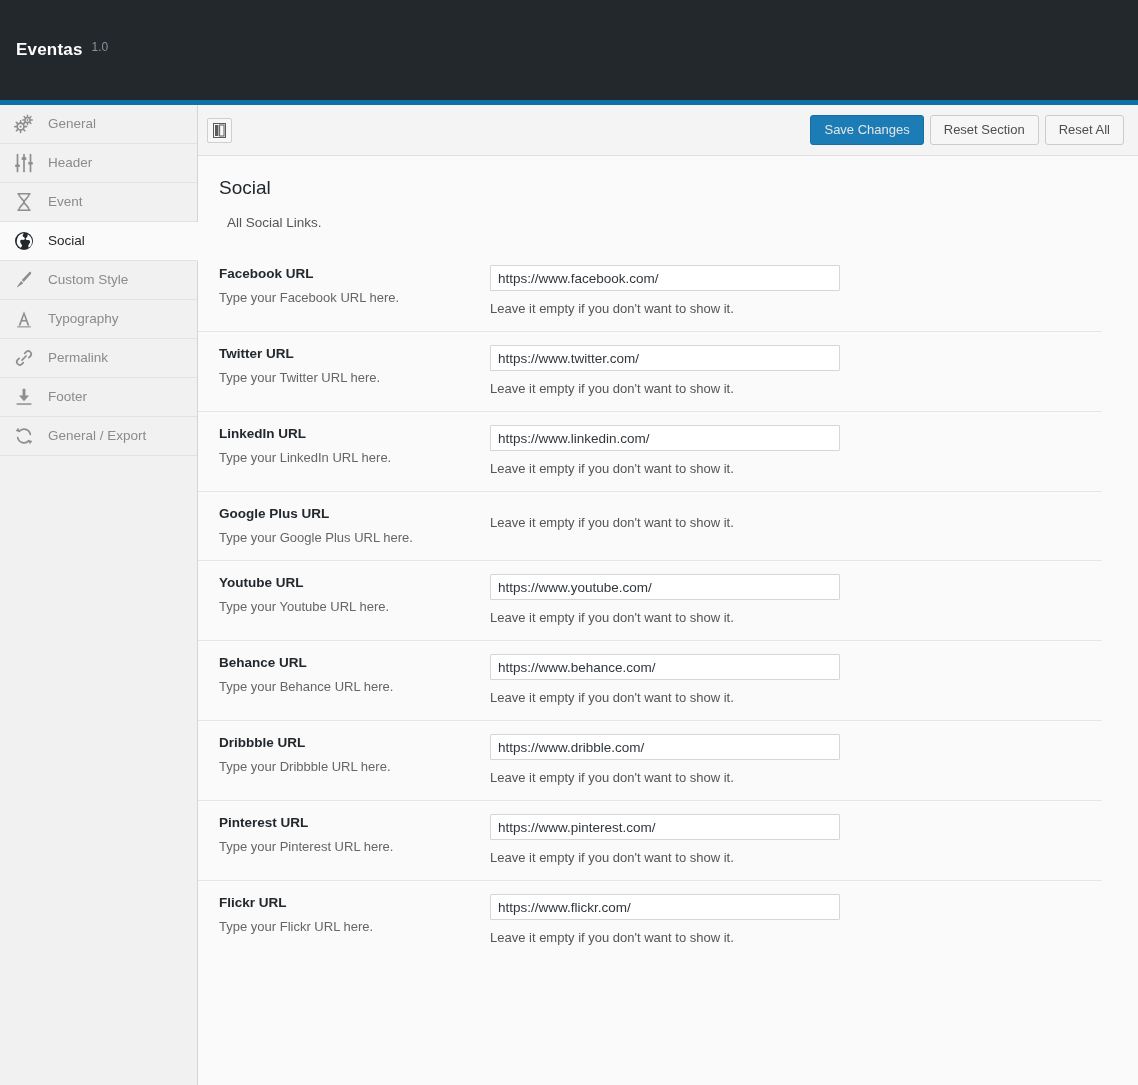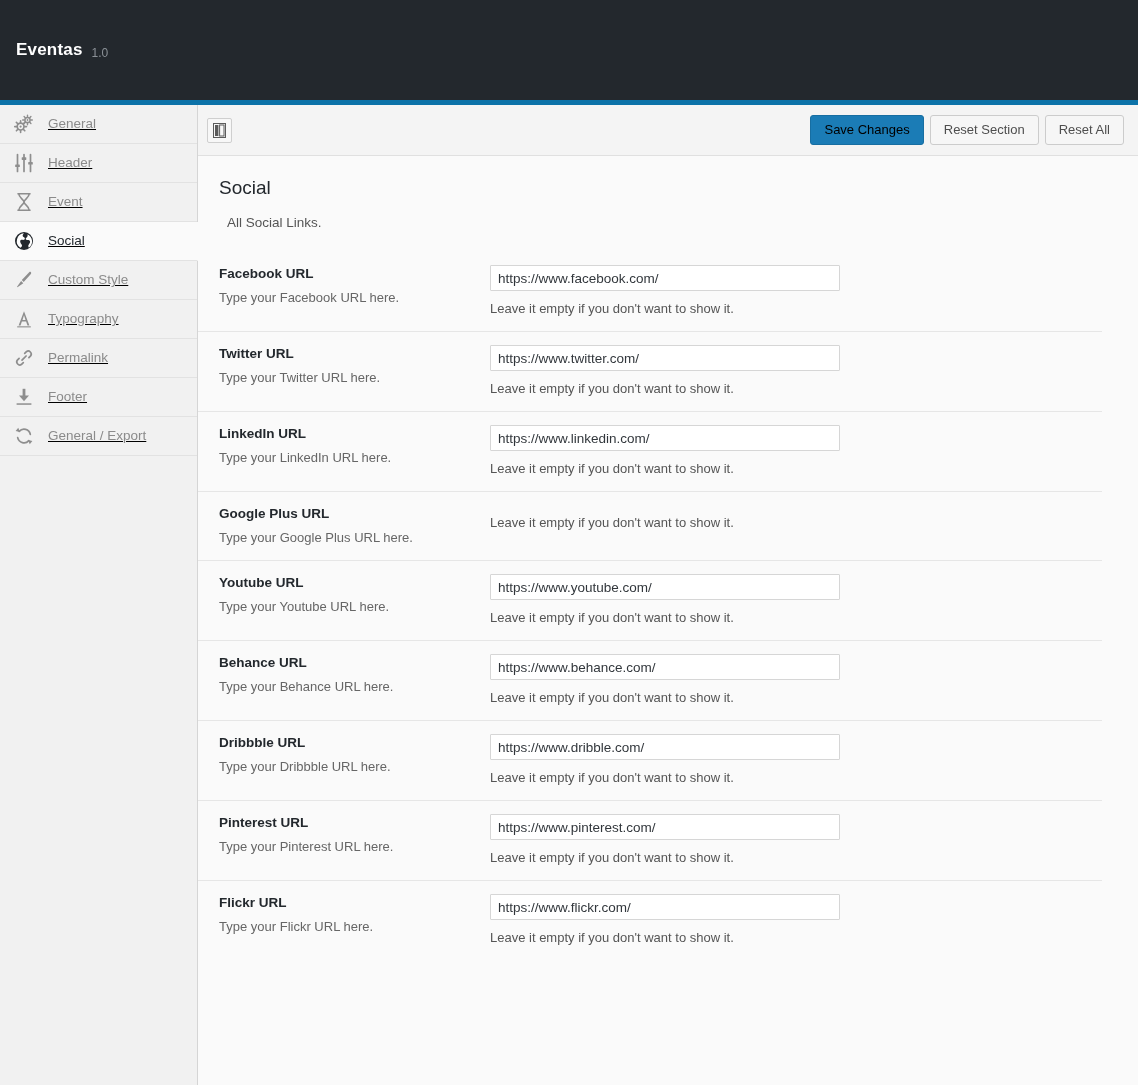--- a/index.html
+++ b/index.html
@@ -21,21 +21,21 @@
   
   .topbar {
     height: 100px;
     background: #23282d;
     display: flex;
     align-items: center;
     padding: 0 0 0 16px;
   }
   .brand {
     display: flex;
-    align-items: flex-end;
+    align-items: flex-start;
     gap: 9px;
   }
   .brand-name {
     color: #ffffff;
     font-size: 17px;
     font-weight: bold;
     letter-spacing: .2px;
   }
   .brand-version {
     color: #8b9197;
@@ -53,21 +53,20 @@
     height: 980px;
     align-items: stretch;
   }
 
   
   .sidebar {
     width: 198px;
     min-width: 198px;
     background: #f1f1f1;
     border-right: 1px solid #d5d5d5;
-    text-decoration: underline;
   }
   .nav-item {
     display: flex;
     align-items: center;
     gap: 13px;
     height: 39px;
     padding: 0 10px 0 13px;
     border-bottom: 1px solid #e2e2e2;
     color: #8b8b8b;
     font-size: 13.5px;
@@ -126,21 +125,21 @@
     height: 30px;
     padding: 0 13px;
     border-radius: 3px;
     cursor: pointer;
     margin-left: 6px;
     line-height: 28px;
   }
   .btn-primary {
     background: #1b7cb6;
     border: 1px solid #176ea2;
-    color: #000000;
+    color: #e5e5e5;
   }
   .btn-secondary {
     background: #f6f6f6;
     border: 1px solid #ccc;
     color: #4e4e4e;
   }
 
   .content {
     flex: 1;
     overflow: hidden;

